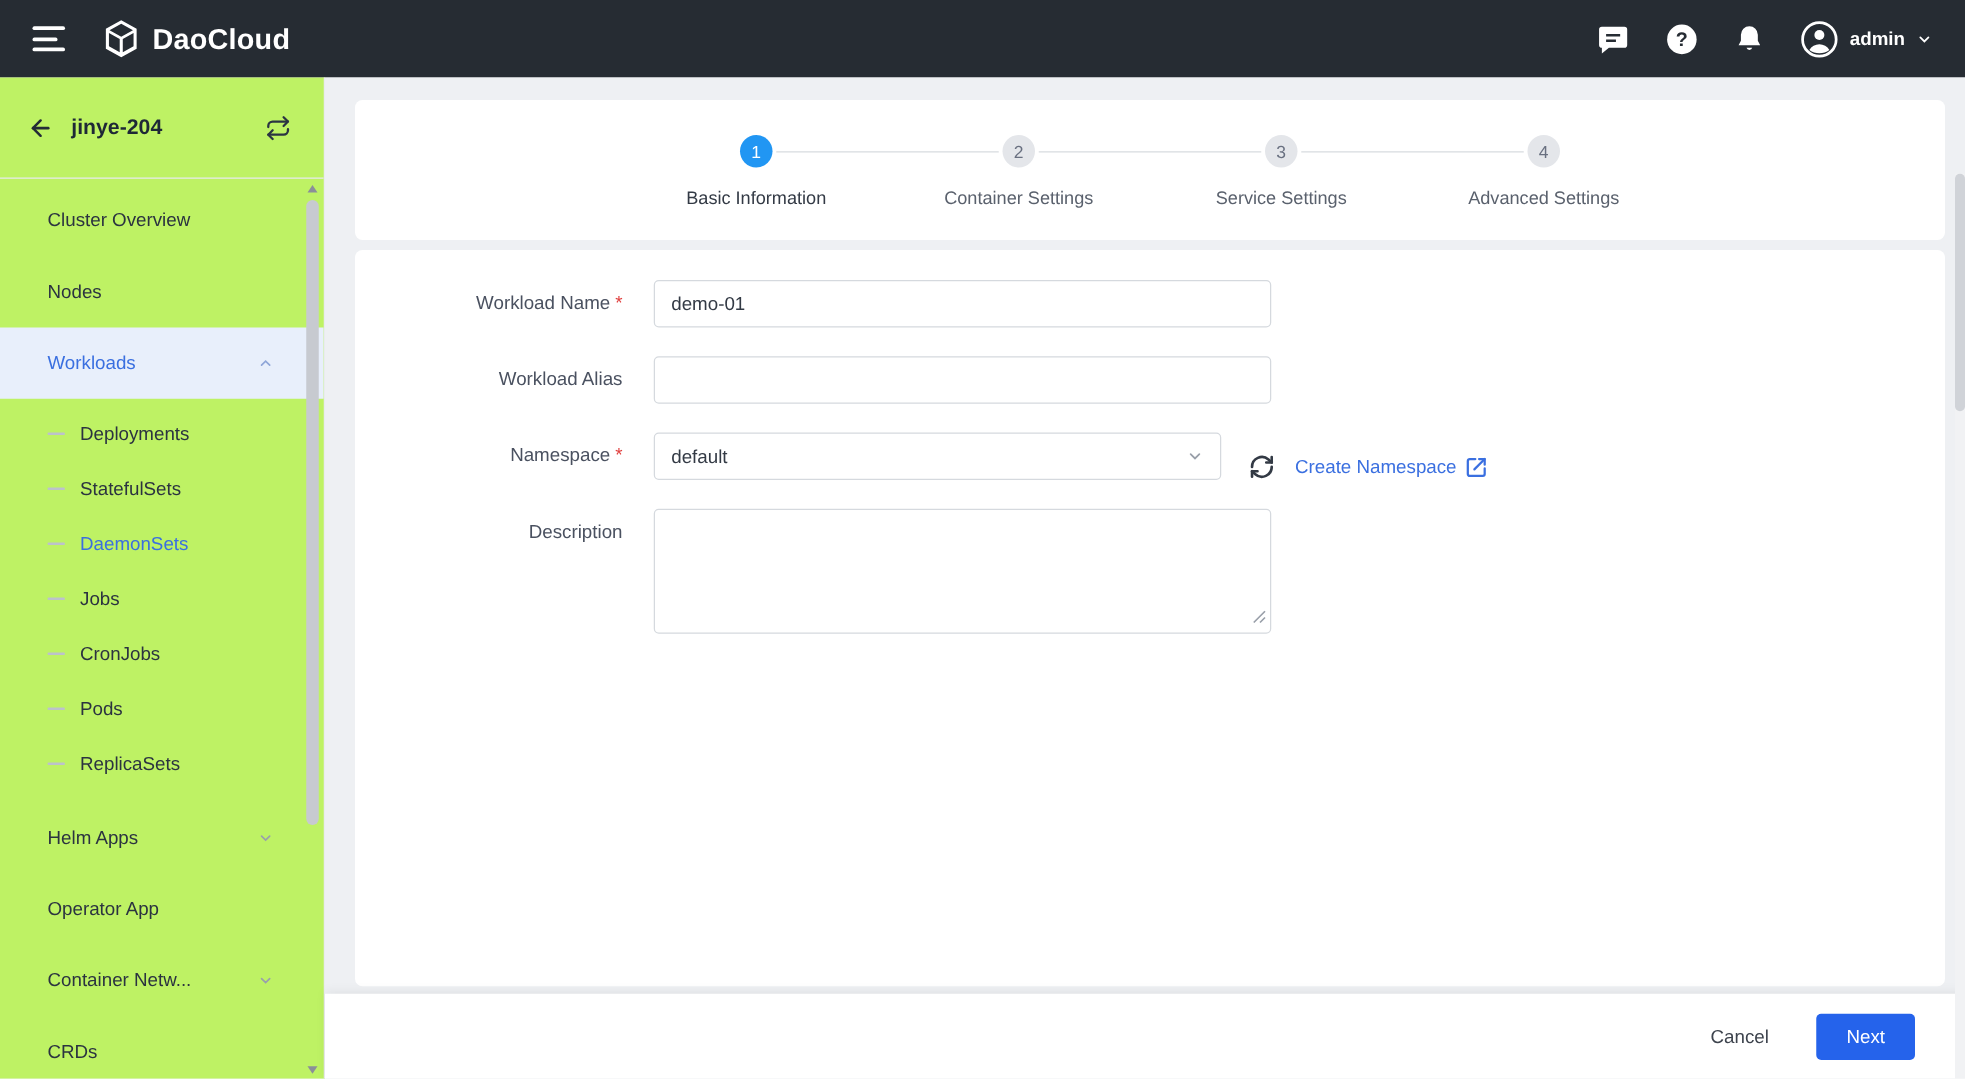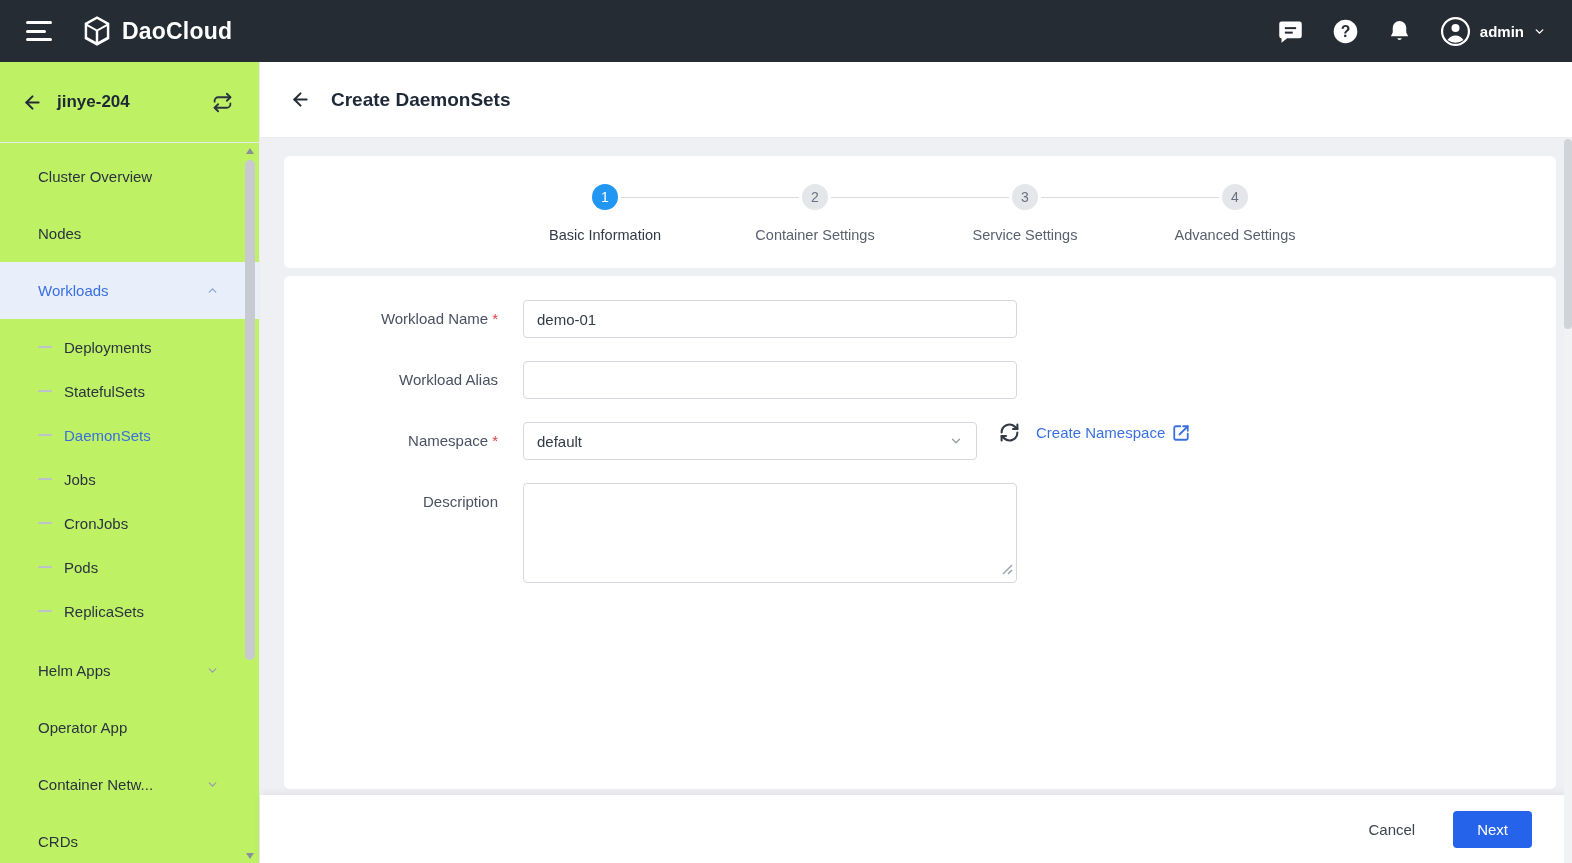--- a/index.html
+++ b/index.html
@@ -96,21 +96,21 @@
   .step-line{width:178px;height:1px;background:#d8dbe0;margin:13px 3px 0;}
 
   
   .form-card{flex:1;margin-top:8px;margin-bottom:6px;padding-top:24px;}
   .form-row{display:flex;align-items:flex-start;margin-bottom:23px;}
   .form-label{
     width:214px;flex:0 0 214px;text-align:right;margin-right:9px;
     font-size:15px;color:#4a5160;line-height:38px;white-space:nowrap;
   }
   .req{color:var(--required);margin-left:4px;}
-  .field{display:flex;align-items:flex-start;padding-left:16px;}
+  .field{display:flex;align-items:flex-end;padding-left:16px;}
   .text-input{
     width:494px;height:38px;border:1px solid #d5d9de;border-radius:4px;
     padding:0 13px;font-size:15px;color:#333a45;background:#fff;outline:none;
     font-family:"Liberation Sans","DejaVu Sans",sans-serif;
   }
   .select{
     width:454px;height:38px;border:1px solid #d5d9de;border-radius:4px;
     padding:0 13px;font-size:15px;color:#333a45;background:#fff;
     display:flex;align-items:center;cursor:pointer;
   }
@@ -294,29 +294,20 @@
       </nav>
 
       <div class="side-scroll">
         <div class="scroll-arrow up"></div>
         <div class="thumb"></div>
         <div class="scroll-arrow down"></div>
       </div>
     </aside>
 
     <main class="main">
-      <div class="main-header">
-        <button class="icon-btn">
-          <svg width="21" height="21" viewBox="0 0 24 24" fill="none" stroke="#232b36" stroke-width="2.3" stroke-linecap="round" stroke-linejoin="round">
-              <path d="M19 12H5"></path>
-              <path d="m12 19-7-7 7-7"></path>
-            </svg>
-        </button>
-        <h1 class="page-title">Create DaemonSets</h1>
-      </div>
 
       <div class="content">
 
         <section class="card steps-card">
           <div class="stepper">
             <div class="step current">
               <div class="step-circle">1</div>
               <div class="step-label">Basic Information</div>
             </div>
             <div class="step-line"></div>

